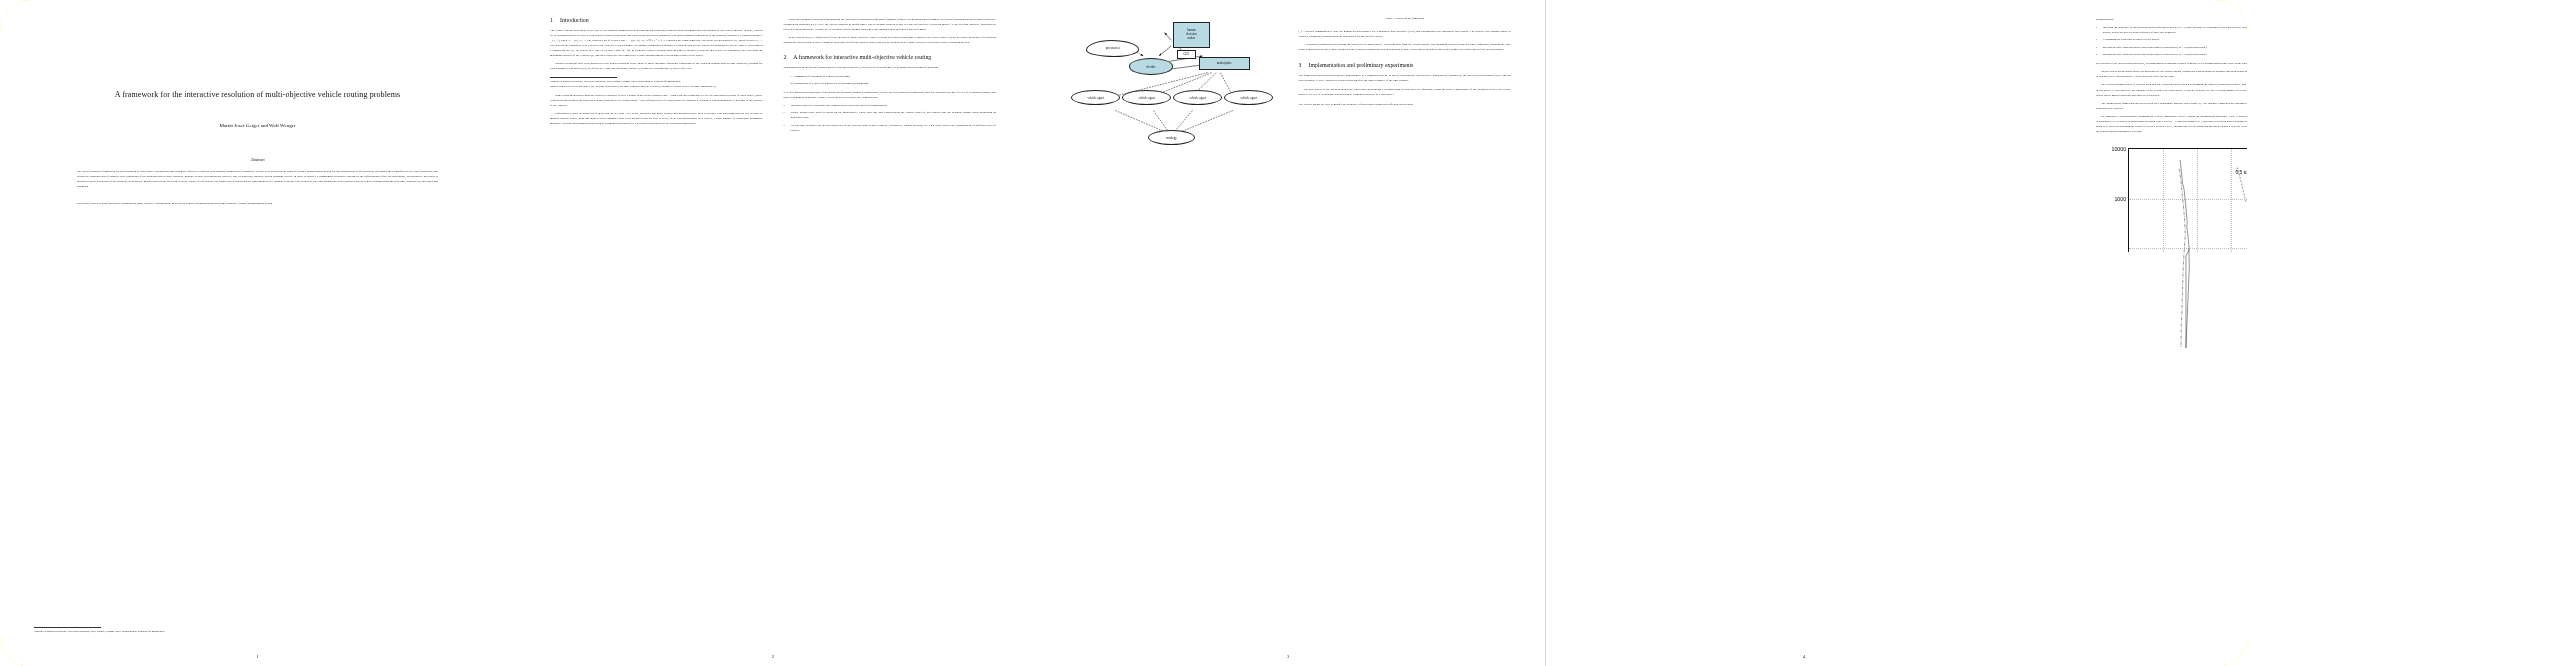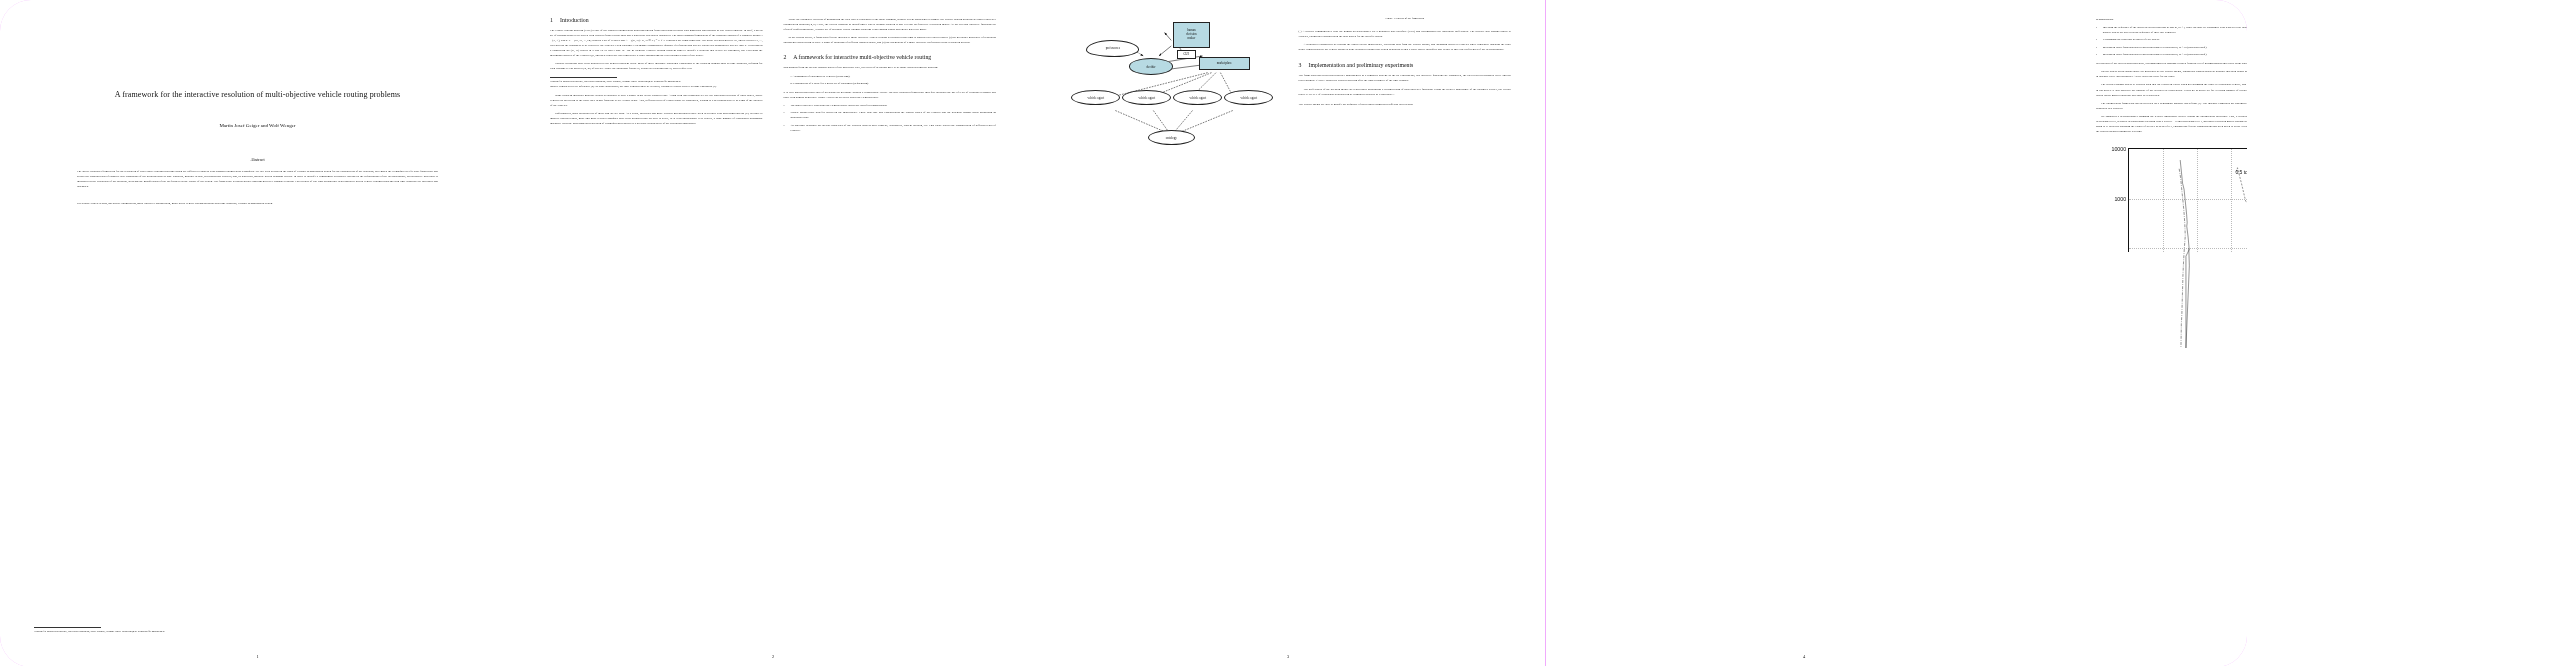--- a/index.html
+++ b/index.html
@@ -4,21 +4,21 @@
 <style>
   * { box-sizing: border-box; }
   html, body {
     margin: 0; padding: 0;
     background: #ffffff;
     font-family: "Liberation Serif", serif;
   }
   #viewport {
     position: relative;
     width: 2247px; height: 667px;
-    background: #f0abfc;
+    background: #fde047;
     overflow: hidden;
     border-radius: 31px;
   }
 
   
   #arxiv-stamp {
     position: absolute;
     left: -50px; top: 167px;
     width: 145px;
     transform: rotate(-90deg);

